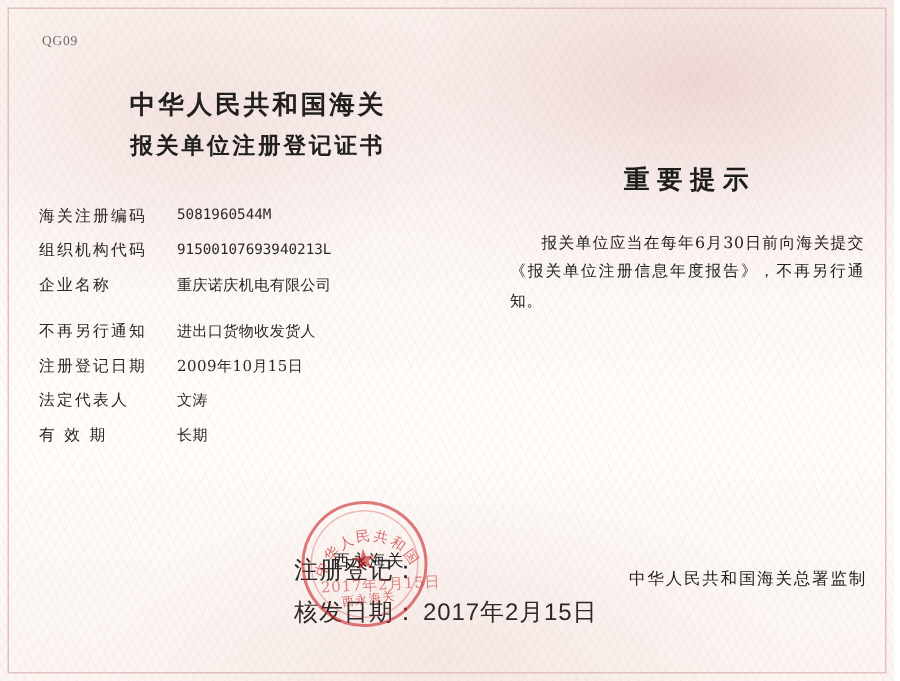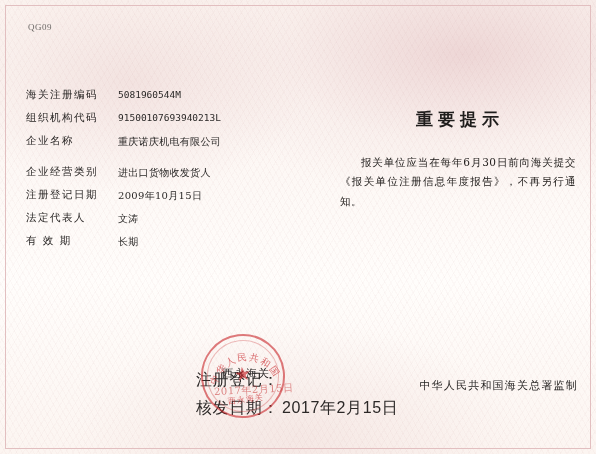--- a/index.html
+++ b/index.html
@@ -252,36 +252,40 @@
 </style>
 </head>
 <body>
 
 <div id="cert">
   <div class="border-frame"></div>
 
   <div class="doc-code">QG09</div>
 
   <div class="left-col">
+    <div class="title-block">
+      <div class="title-line1">中华人民共和国海关</div>
+      <div class="title-line2">报关单位注册登记证书</div>
+    </div>
 
     <div class="fields">
       <div class="field-row">
         <div class="field-label">海关注册编码</div>
         <div class="field-value mono">5081960544M</div>
       </div>
       <div class="field-row">
         <div class="field-label">组织机构代码</div>
         <div class="field-value mono">91500107693940213L</div>
       </div>
       <div class="field-row tall">
         <div class="field-label">企业名称</div>
         <div class="field-value">重庆诺庆机电有限公司</div>
       </div>
       <div class="field-row">
-        <div class="field-label">企业经营类别</div>
+        <div class="field-label">不再另行通知</div>
         <div class="field-value">进出口货物收发货人</div>
       </div>
       <div class="field-row">
         <div class="field-label">注册登记日期</div>
         <div class="field-value">2009年10月15日</div>
       </div>
       <div class="field-row">
         <div class="field-label">法定代表人</div>
         <div class="field-value">文涛</div>
       </div>

